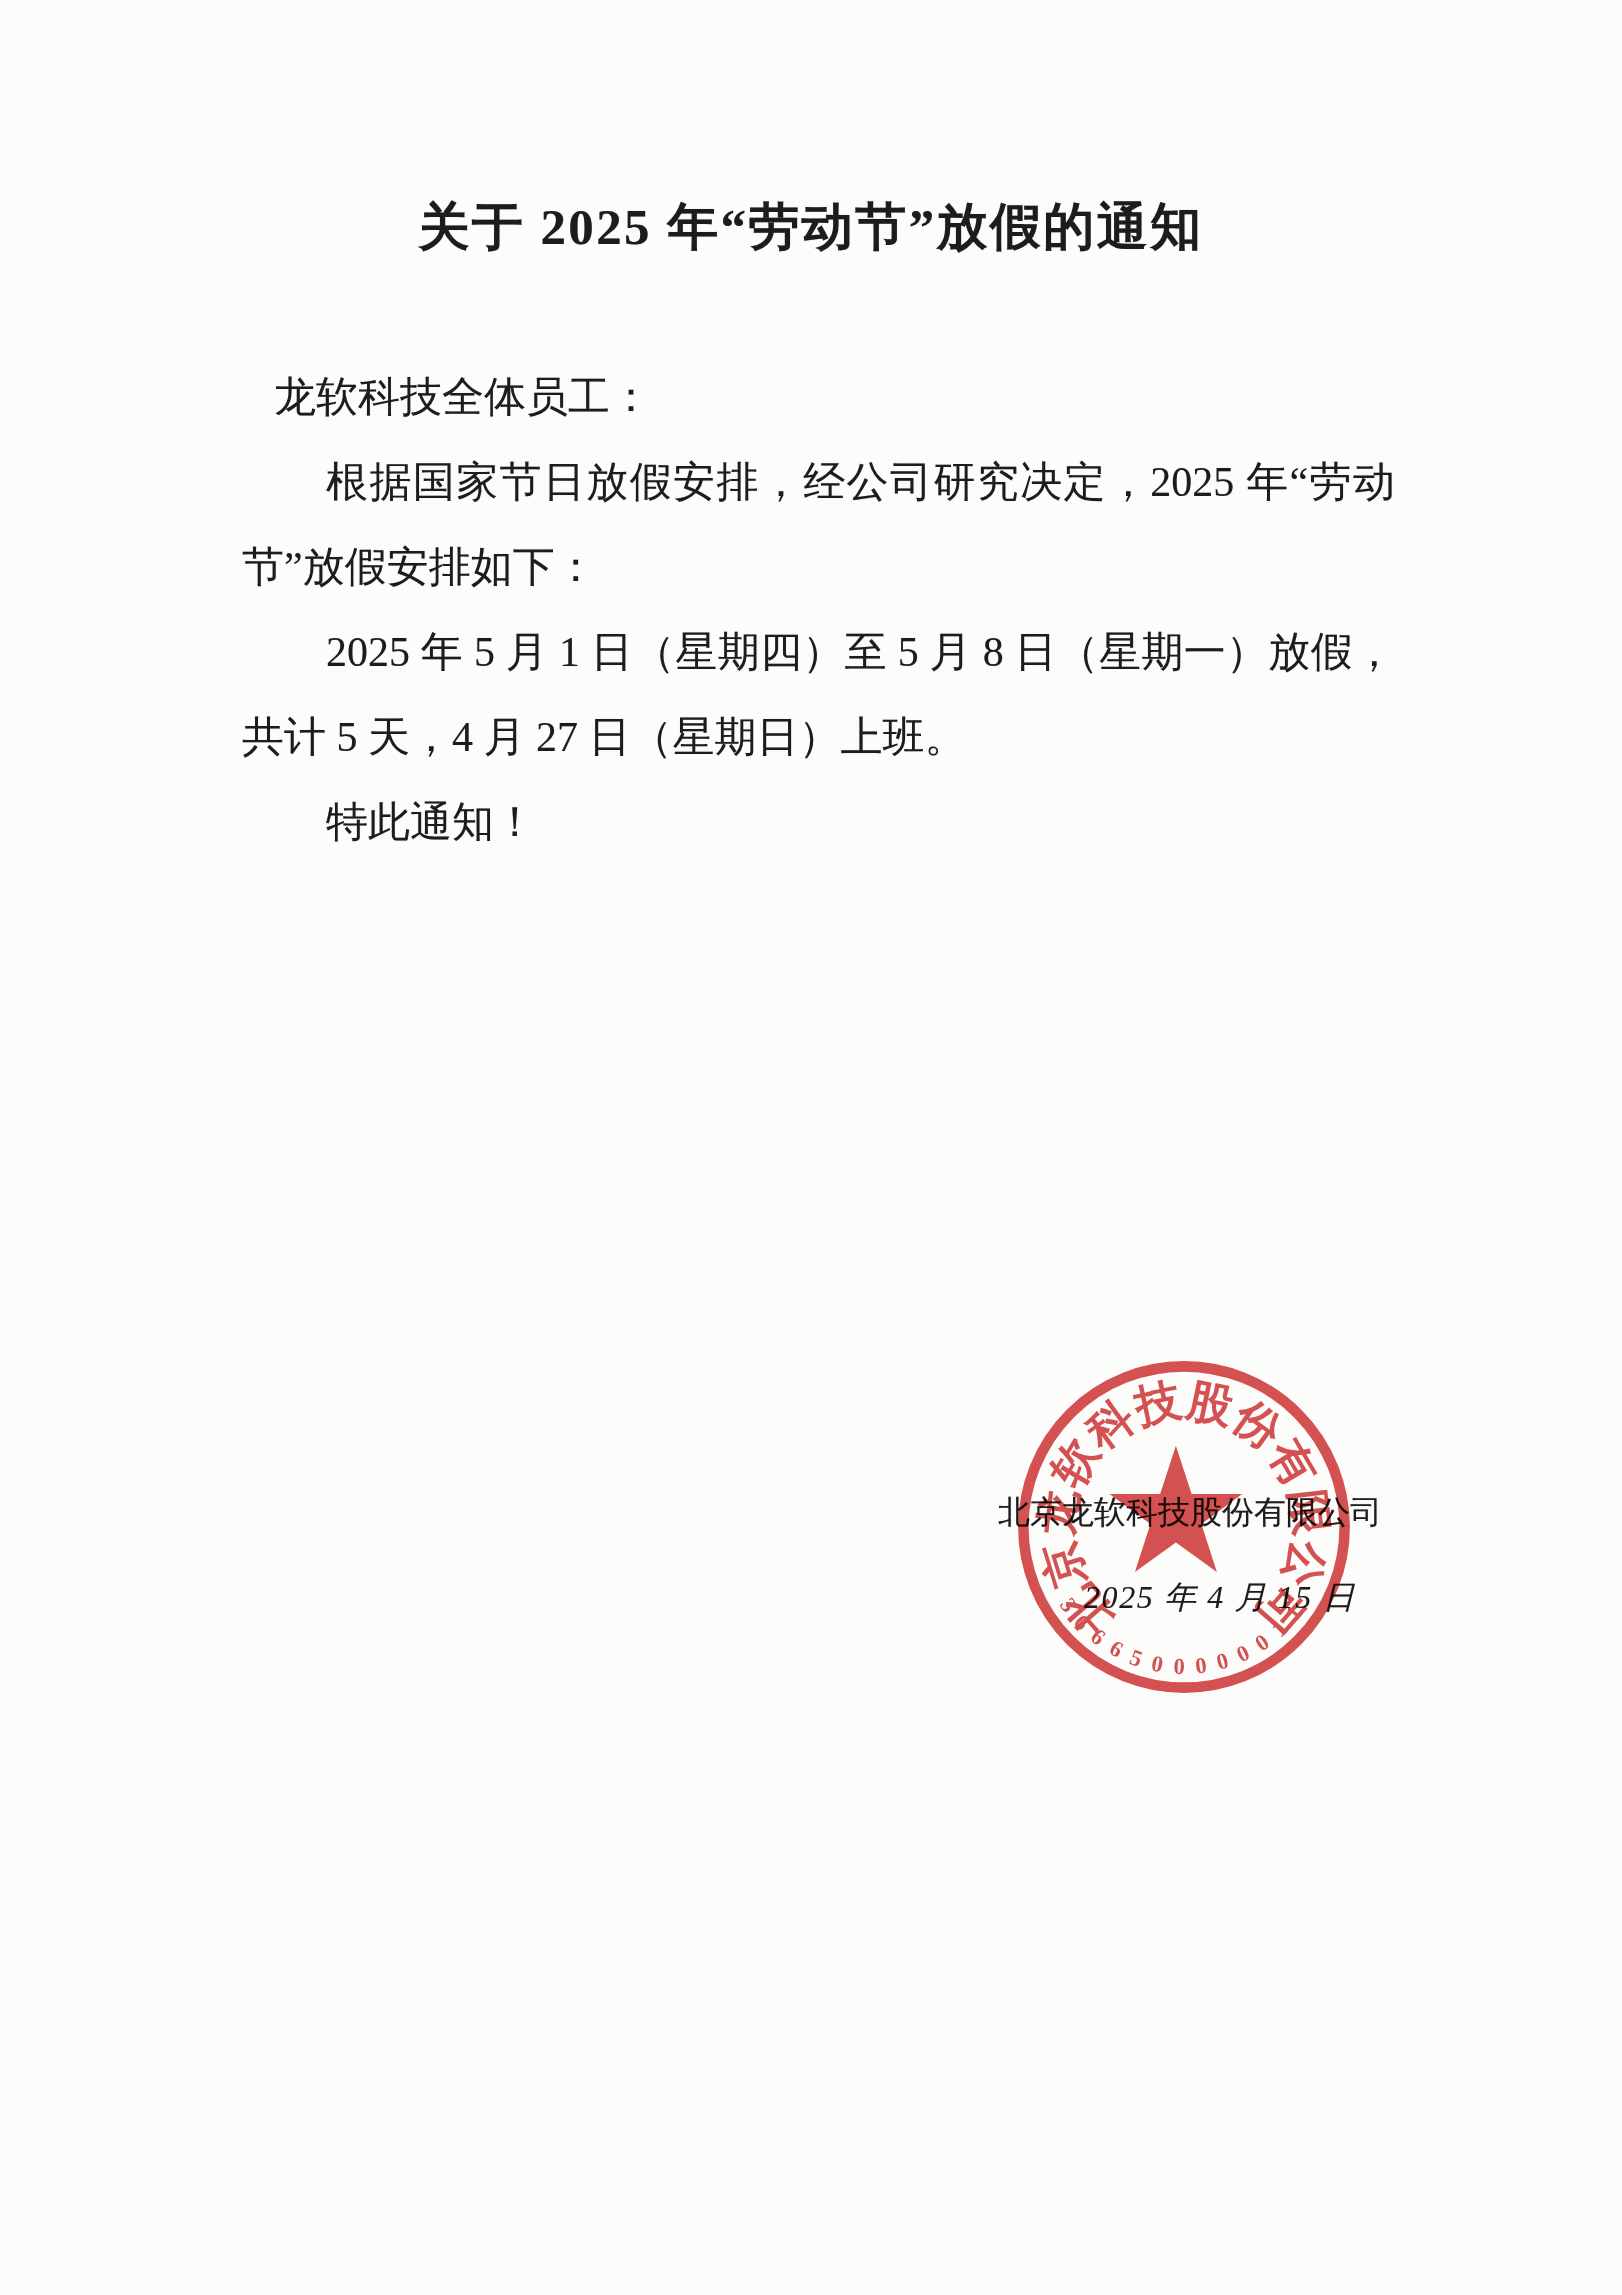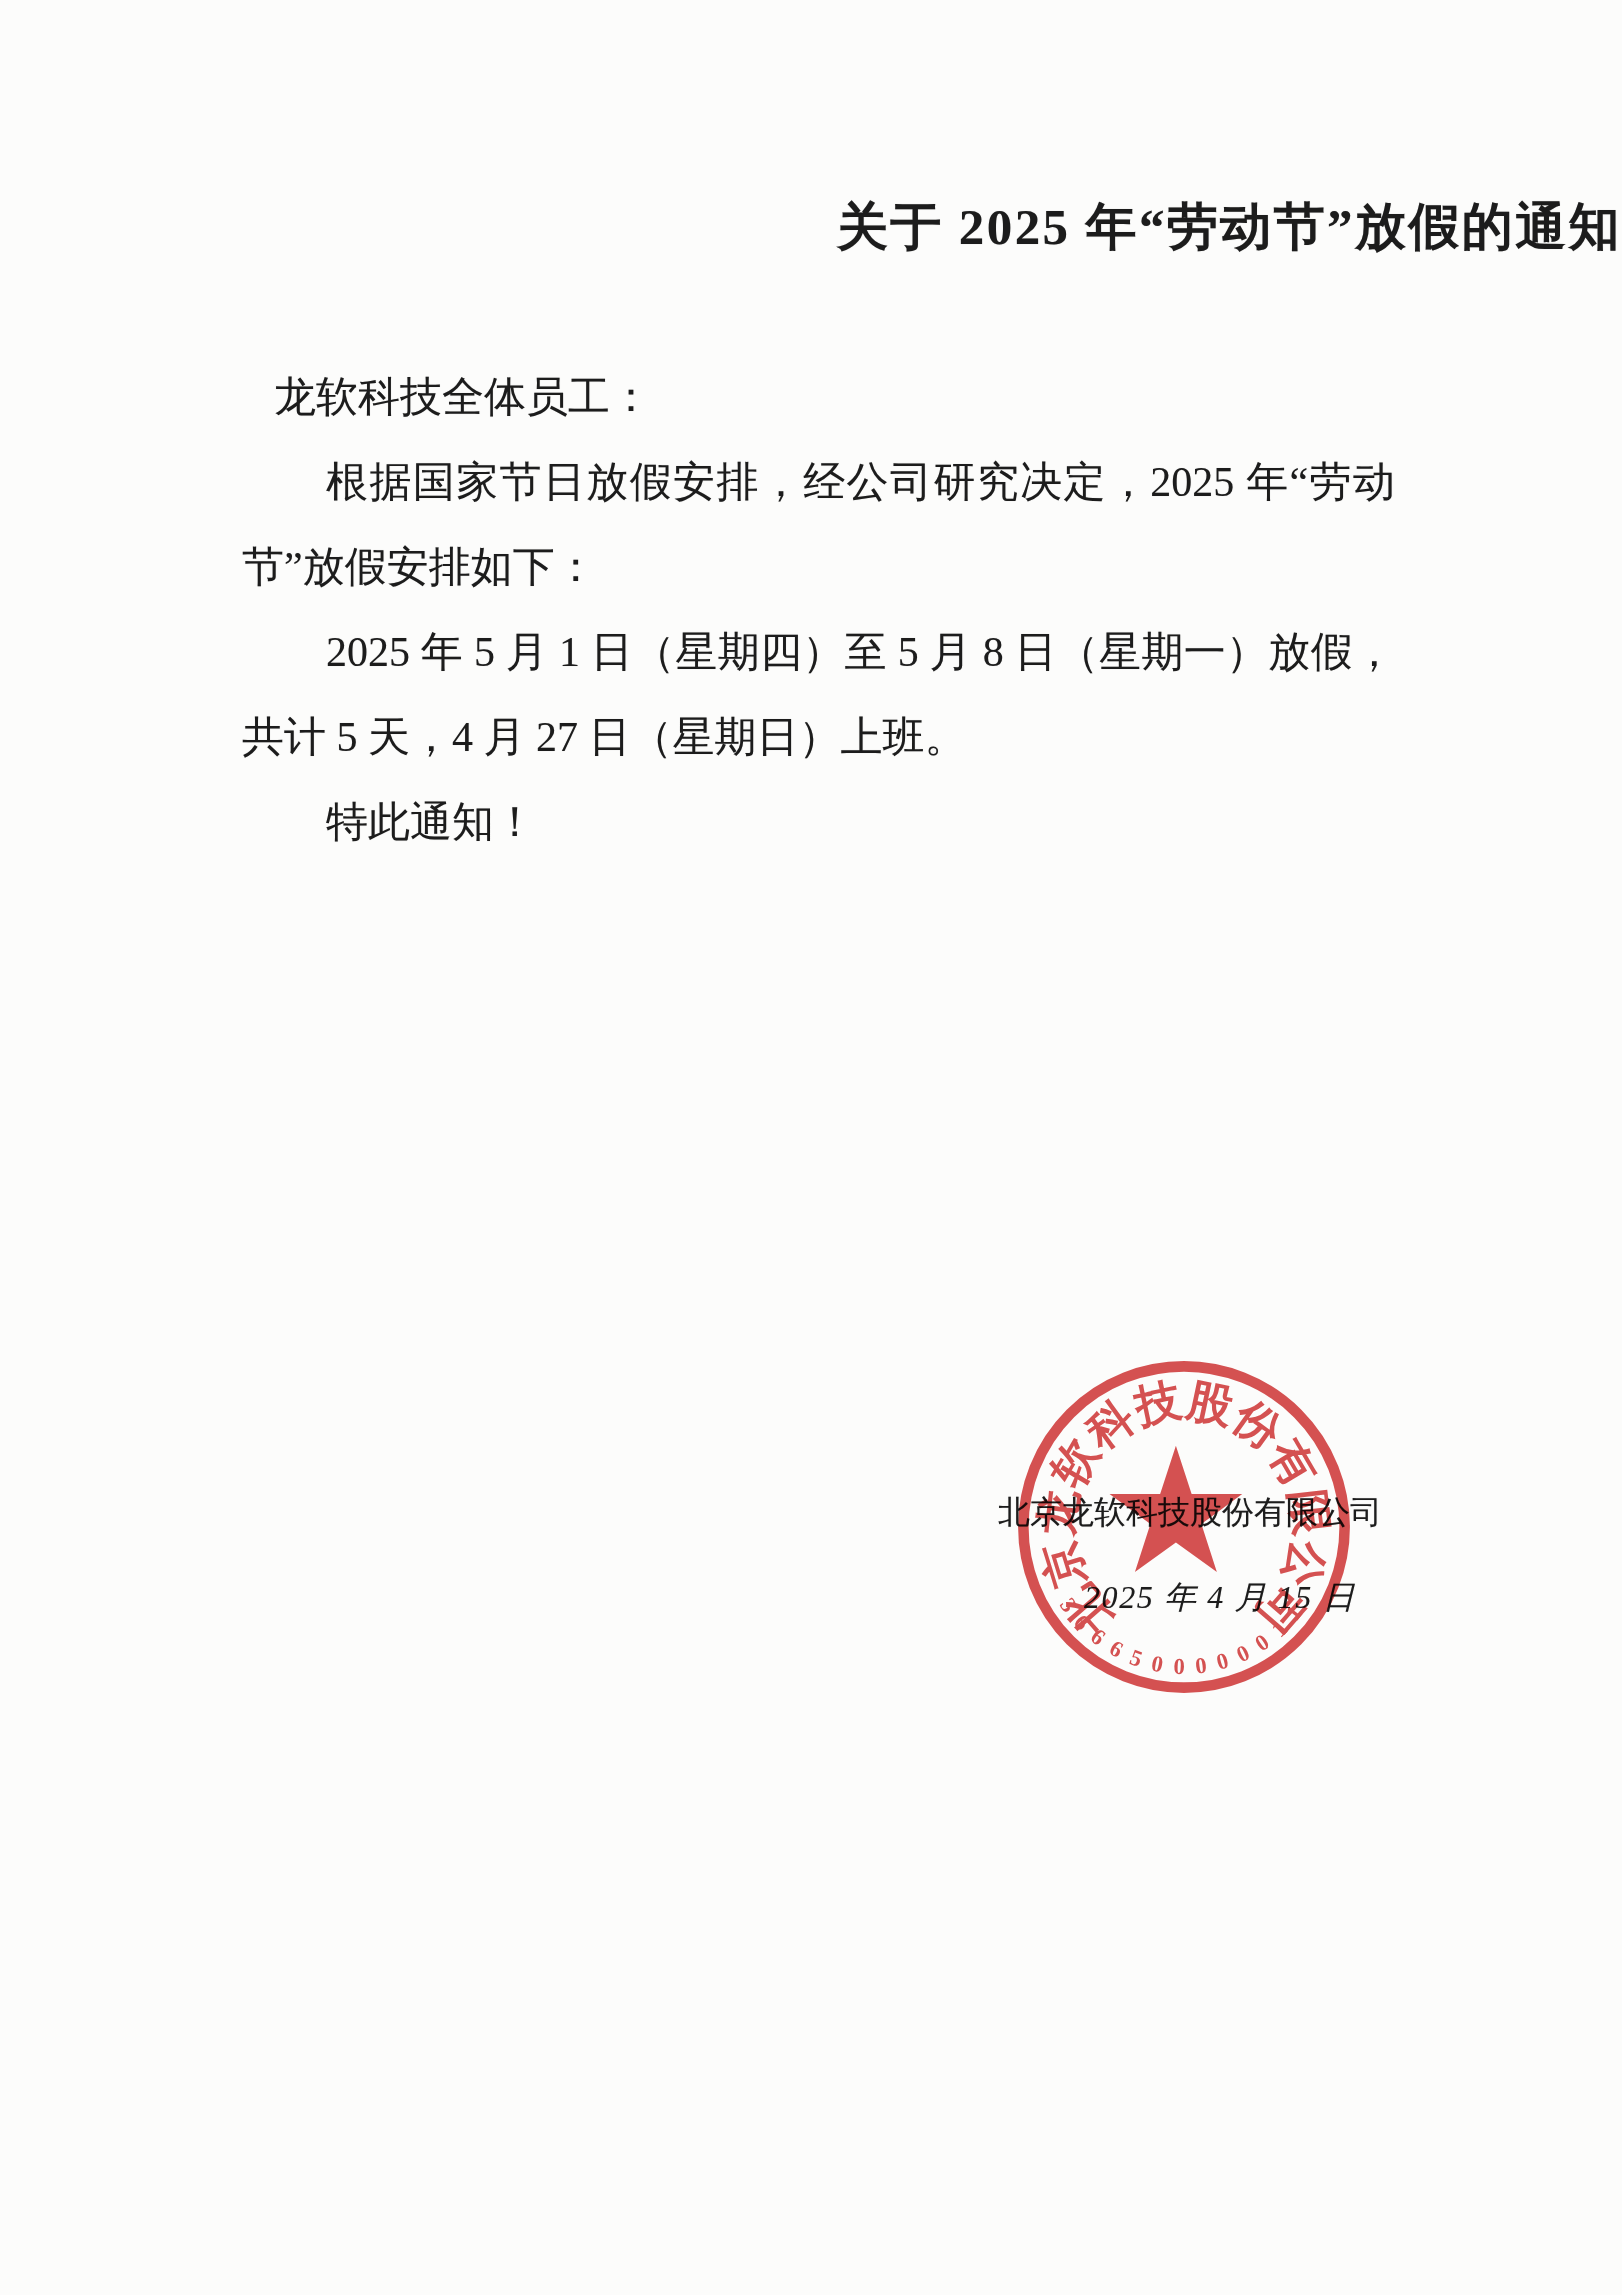--- a/index.html
+++ b/index.html
@@ -11,21 +11,21 @@
     background: #fcfcfb;
     overflow: hidden;
     font-family: "Liberation Serif", "DejaVu Serif", serif;
     color: #1c1c1c;
   }
   .doc-title {
     position: absolute;
     top: 193px;
     left: 0;
     width: 100%;
-    text-align: right;
+    text-align: center;
     font-size: 51px;
     font-weight: bold;
     letter-spacing: 2.4px;
     text-shadow: 0 0 0.8px rgba(0,0,0,0.35);
   }
   .doc-body {
     position: absolute;
     top: 355px;
     left: 242px;
     width: 1153px;

